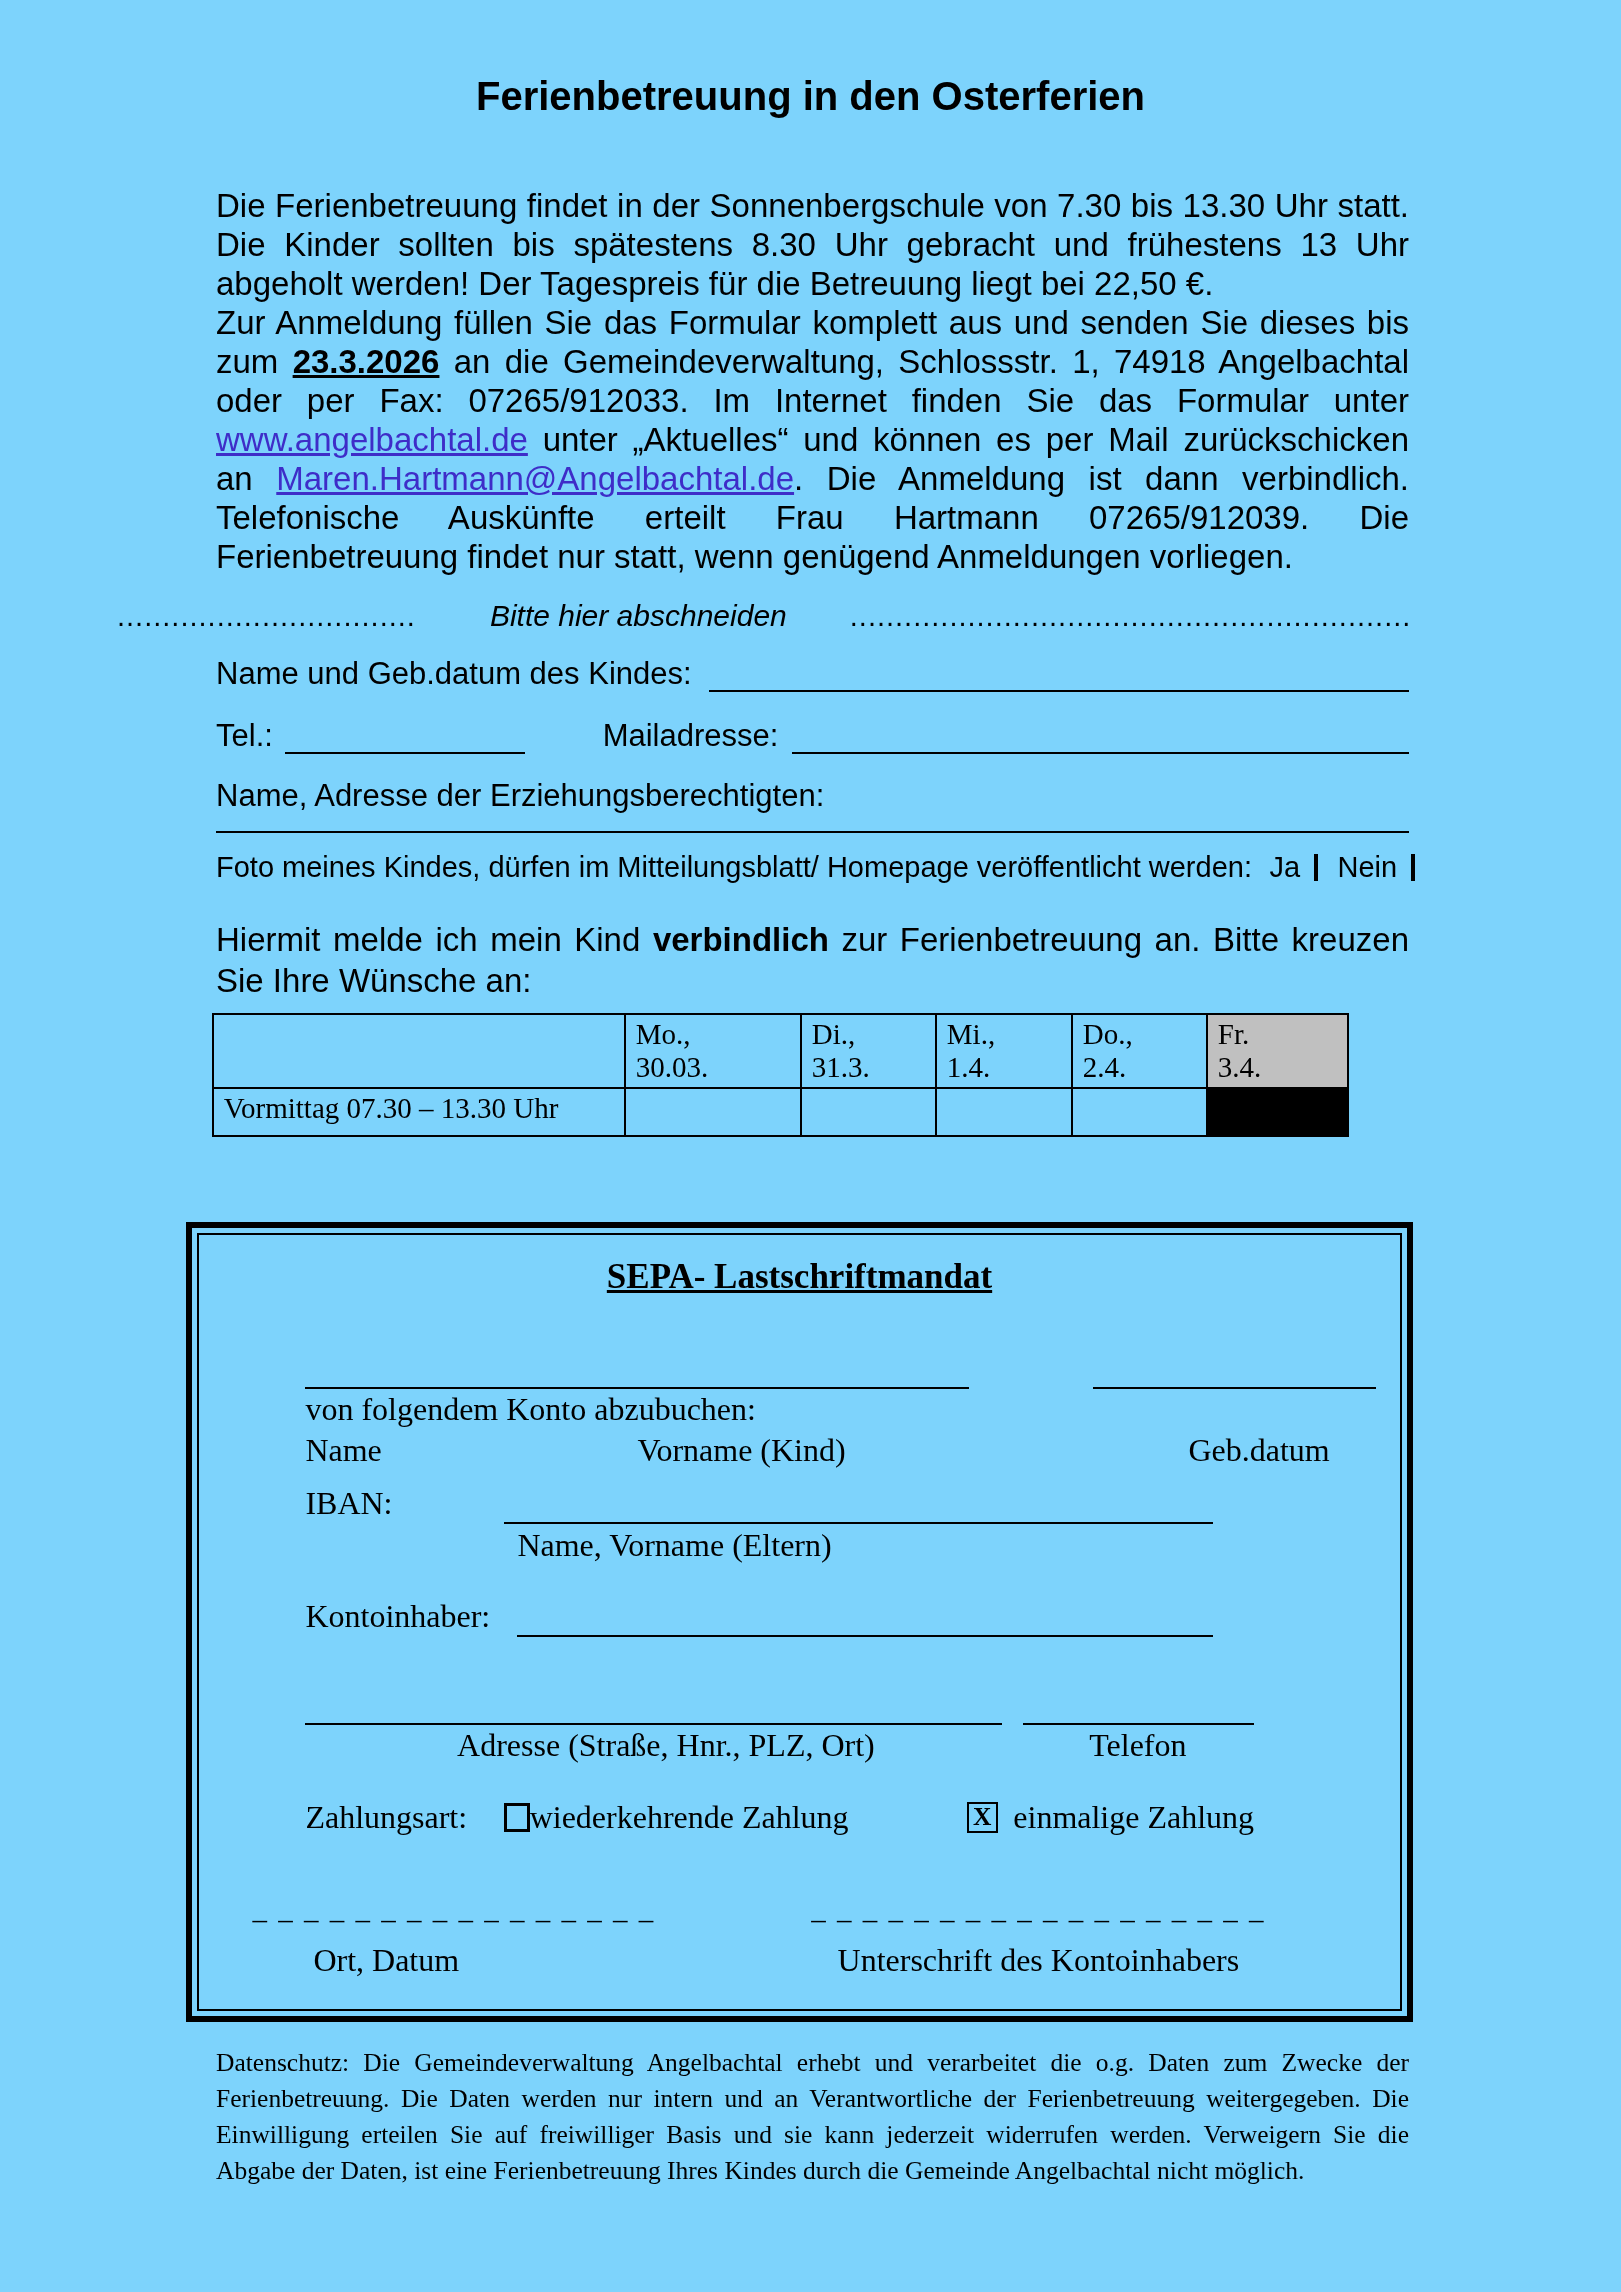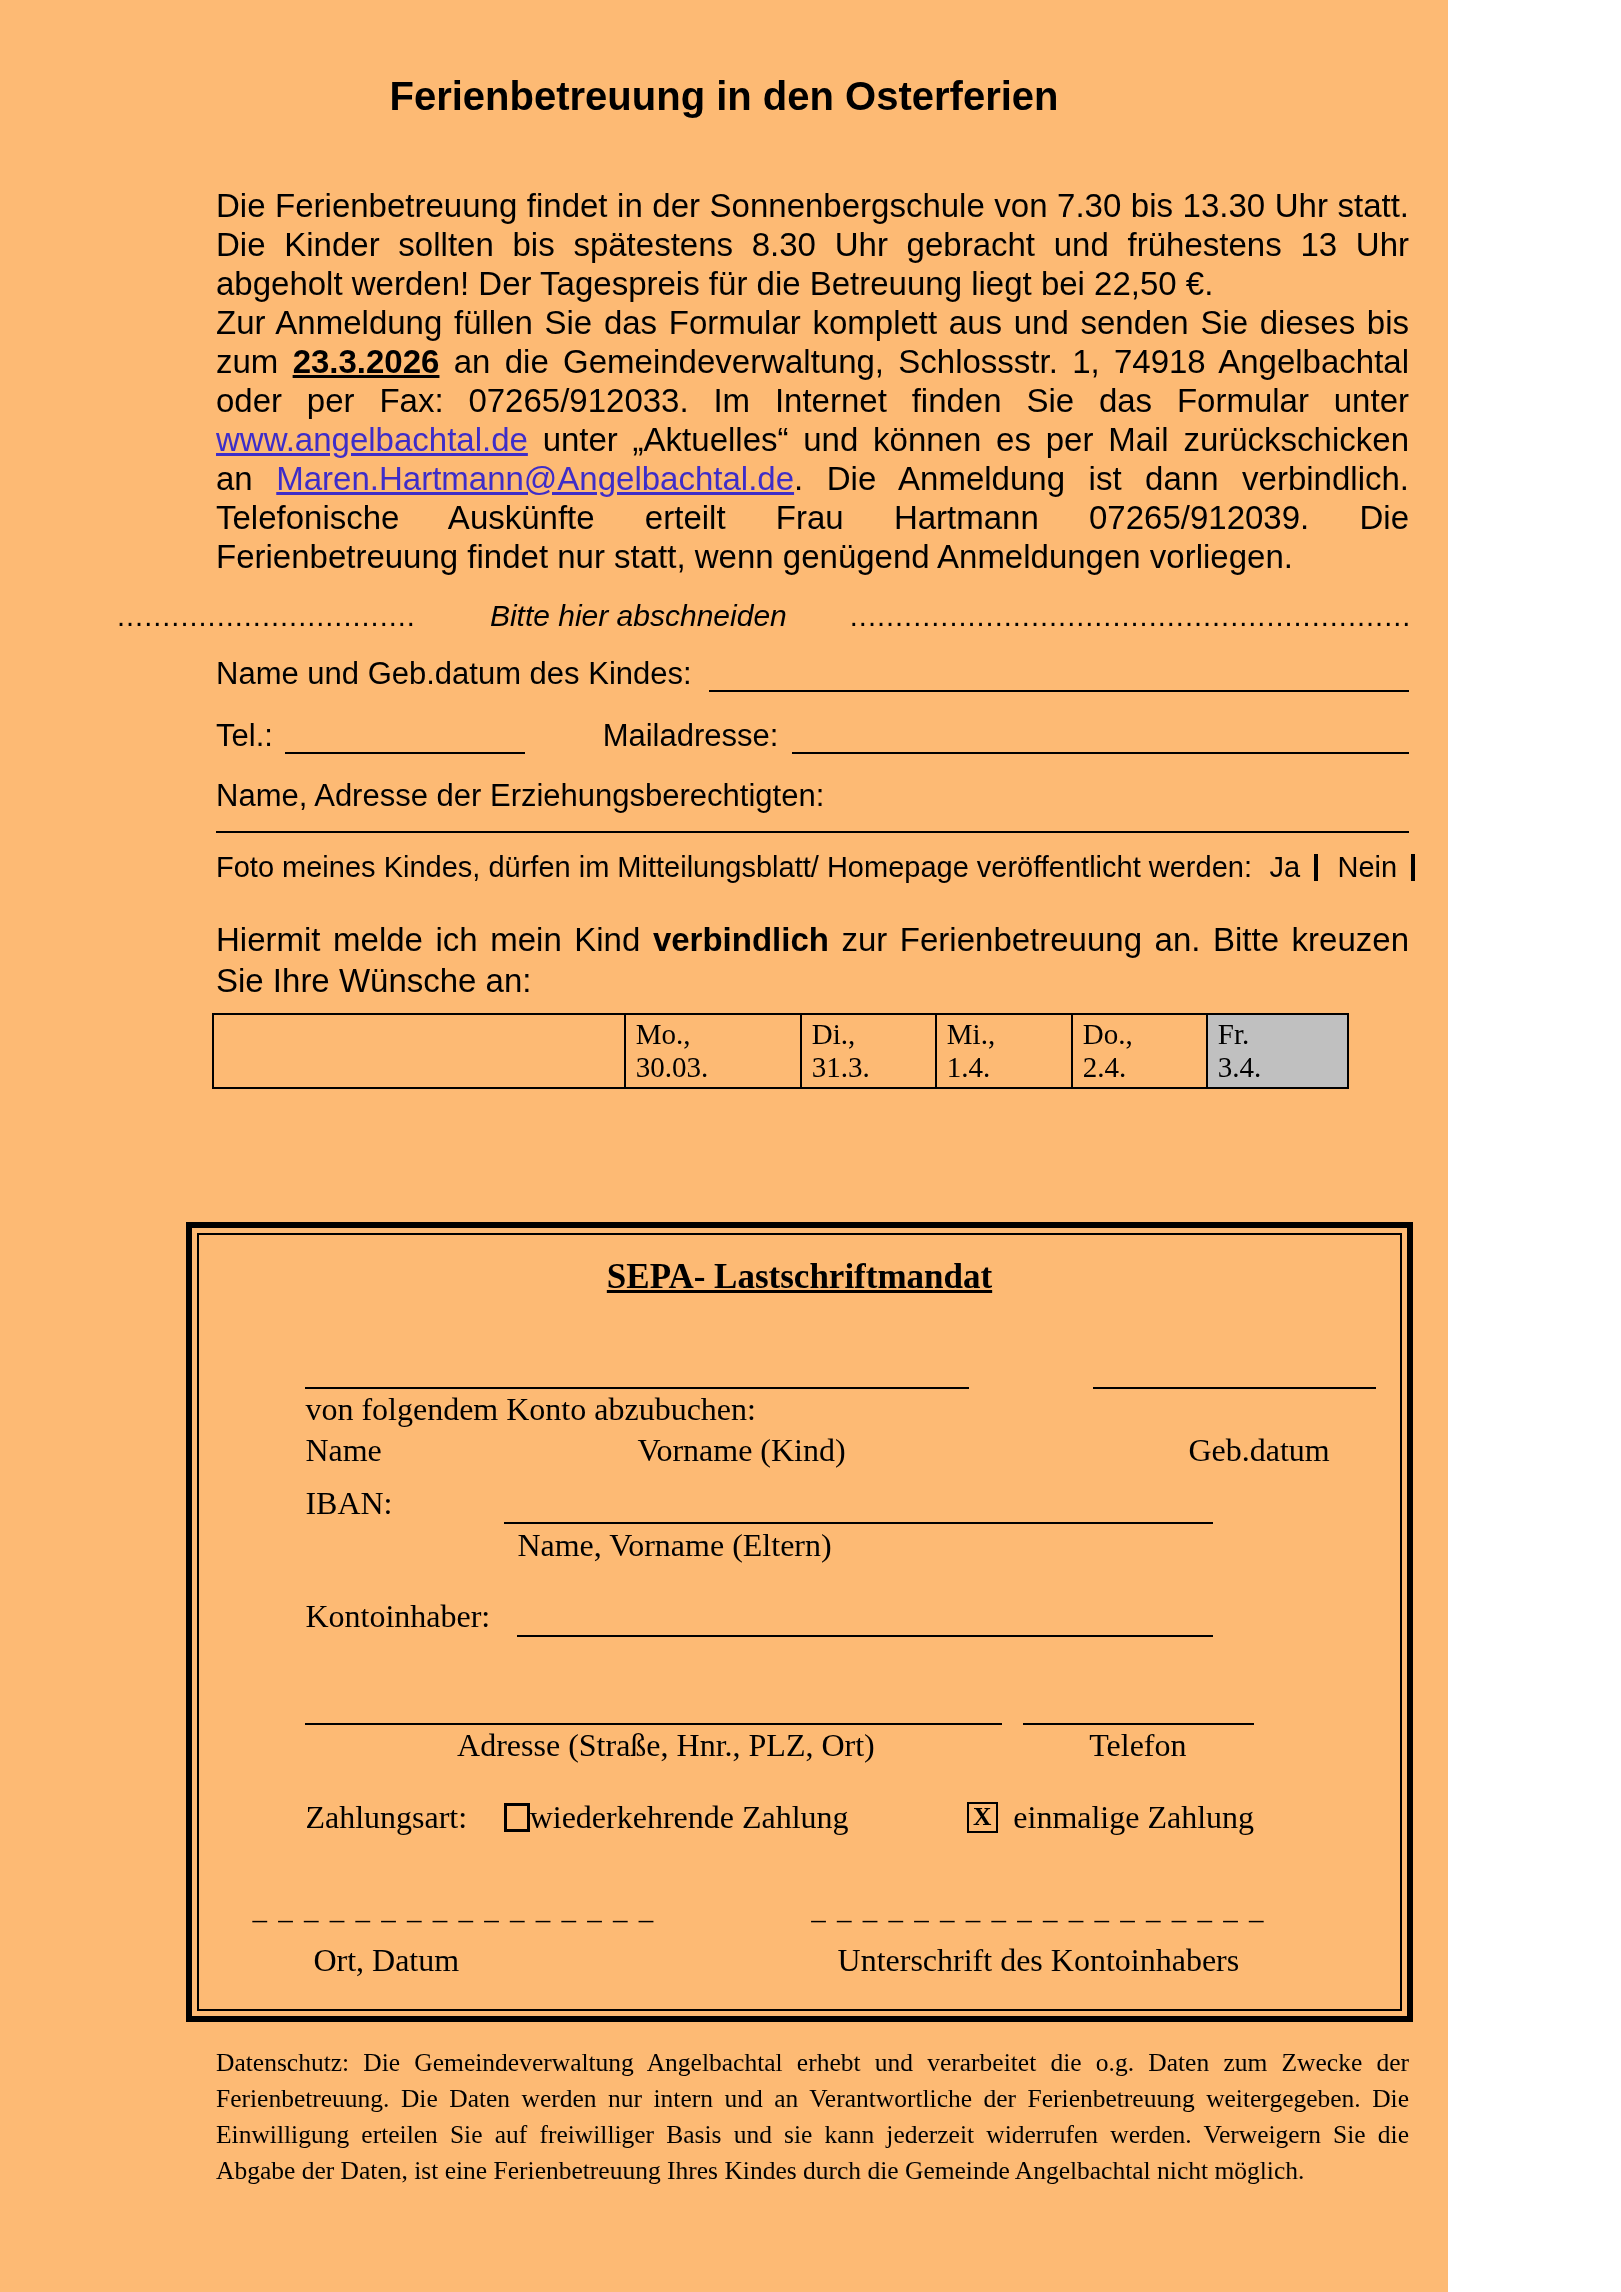--- a/index.html
+++ b/index.html
@@ -1,16 +1,16 @@
 <!DOCTYPE html>
 <html lang="de" style="--link: #3E2DC8; --day_header_highlight: #c0c0c0; --blocked_cell: #000000;"><head>
 <meta charset="utf-8">
 <style>
   html,body{margin:0;padding:0;background:#fff;}
-  .page{position:relative;width:1448px;height:2293px;background:#fdba74;overflow:hidden;
+  .page{position:relative;width:1621px;height:2293px;background:#7dd3fc;overflow:hidden;
         font-family:"Liberation Sans",sans-serif;color:#000;text-decoration:underline;}
 
   
   .doc-title{position:absolute;top:74px;left:0;width:100%;text-align:center;
              font-size:40px;font-weight:bold;}
   .intro{position:absolute;top:186px;left:216px;width:1193px;
          font-size:33px;line-height:39px;text-align:justify;}
   .intro p{margin:0;}
   .deadline{font-weight:bold;text-decoration:underline;}
   .hlink{color:var(--link,#3E2DC8);text-decoration:underline;cursor:pointer;}
@@ -135,20 +135,28 @@
   <table class="sched">
     <tbody>
       <tr>
         <td class="c0 hdr"></td>
         <td class="c1 hdr"><span>Mo.,</span><br><span>30.03.</span></td>
         <td class="c2 hdr"><span>Di.,</span><br><span>31.3.</span></td>
         <td class="c3 hdr"><span>Mi.,</span><br><span>1.4.</span></td>
         <td class="c4 hdr"><span>Do.,</span><br><span>2.4.</span></td>
         <td class="c5 hdr hl"><span>Fr.</span><br><span>3.4.</span></td>
       </tr>
+      <tr class="datarow">
+        <td class="c0">Vormittag 07.30 – 13.30 Uhr</td>
+        <td class="c1"></td>
+        <td class="c2"></td>
+        <td class="c3"></td>
+        <td class="c4"></td>
+        <td class="c5 blocked"></td>
+      </tr>
     </tbody>
   </table>
 
   <div class="sepa-outer">
     <div class="sepa-inner">
 
       <div class="sepa-title"><span>SEPA- Lastschriftmandat</span></div>
 
 
       <div class="ind kf-row1 row-flex">

